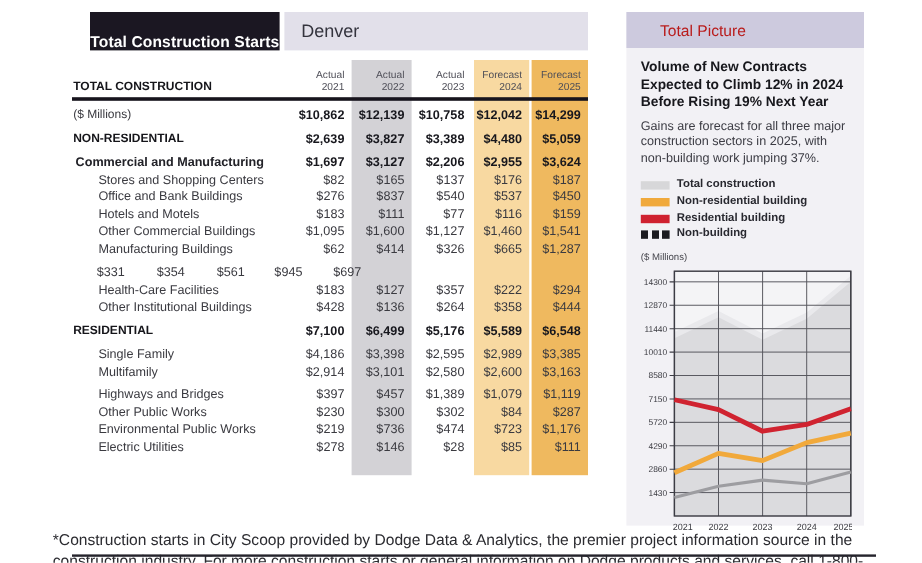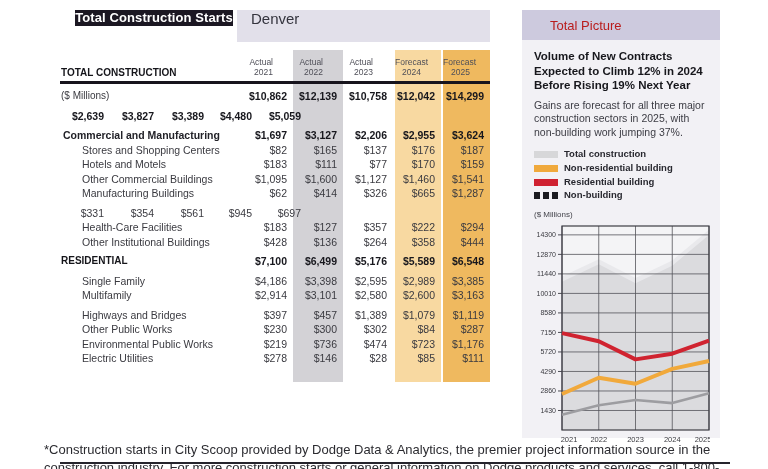--- a/index.html
+++ b/index.html
@@ -1,38 +1,38 @@
 <!DOCTYPE html>
 <html><head>
 <meta charset="utf-8">
 <style>
   * { margin:0; padding:0; box-sizing:border-box; }
   html,body { width:768px; height:469px; background:#ffffff; overflow:hidden;
               font-family:"Liberation Sans", sans-serif; }
   .page { position:relative; width:768px; height:469px; background:#ffffff; }
 
   
-  .title-box { position:absolute; left:75px; top:10px; height:16px; width:158px;
+  .title-box { position:absolute; left:75px; top:10px; height:32px; width:158px;
                background:#1b1722; color:#ffffff; font-weight:bold; font-size:13px;
-               display:flex; align-items:flex-start; justify-content:center; letter-spacing:0.1px; }
+               display:flex; align-items:flex-end; justify-content:center; letter-spacing:0.1px; }
   .city-bar { position:absolute; left:237px; top:10px; height:32px; width:253px;
               background:#e2e0ea; color:#34343e; font-size:15px;
-              display:flex; padding-left:14px; }
+              display:flex; align-items:center; padding-left:14px; }
 
   
   .tbl { position:absolute; left:60px; top:50px; width:430px; padding-bottom:16px; }
   .band { position:absolute; top:0; bottom:0; z-index:0; }
   .band.b1 { left:233px; width:50px; }
   .band.b3 { left:335px; width:46px; }
   .band.b4 { left:383px; width:47px; }
   .tbl-inner { position:relative; z-index:1; }
 
   .hrow { display:flex; align-items:flex-end; border-bottom:3px solid #17141d; padding-bottom:3px; min-height:34px; }
   .corner { width:183px; font-size:10px; font-weight:bold; color:#15151a; padding-left:1px; }
-  .hcell { text-align:right; font-size:8.5px; color:#4f4f58; line-height:1.25; padding-right:20px; }
+  .hcell { text-align:right; font-size:8.5px; color:#4f4f58; line-height:1.25; padding-right:6px; }
   .c0,.c1,.c2 { width:50px; }
   .c3 { width:46px; margin-left:2px; }
   .c4 { width:47px; margin-left:2px; }
 
   .trow { display:flex; height:14.5px; line-height:14.5px; font-size:10.5px; }
   .trow.gap { margin-top:5px; }
   .tlabel { width:183px; color:#3a3a40; padding-left:22px; white-space:nowrap; }
   .tcell { text-align:right; padding-right:6px; color:#3a3a40; }
   .trow.millions .tlabel { padding-left:1px; font-size:10px; }
   .trow.millions .tcell, .trow.section .tcell, .trow.group .tcell
@@ -106,20 +106,21 @@
       <div>
           <div class="trow millions gap">
             <div class="tlabel">($ Millions)</div>
             <div class="tcell c0">$10,862</div>
             <div class="tcell c1">$12,139</div>
             <div class="tcell c2">$10,758</div>
             <div class="tcell c3">$12,042</div>
             <div class="tcell c4">$14,299</div>
           </div>
           <div class="trow section gap">
+            <div class="tlabel">NON-RESIDENTIAL</div>
             <div class="tcell c0">$2,639</div>
             <div class="tcell c1">$3,827</div>
             <div class="tcell c2">$3,389</div>
             <div class="tcell c3">$4,480</div>
             <div class="tcell c4">$5,059</div>
           </div>
           <div class="trow group gap">
             <div class="tlabel">Commercial and Manufacturing</div>
             <div class="tcell c0">$1,697</div>
             <div class="tcell c1">$3,127</div>
@@ -129,25 +130,33 @@
           </div>
           <div class="trow item">
             <div class="tlabel">Stores and Shopping Centers</div>
             <div class="tcell c0">$82</div>
             <div class="tcell c1">$165</div>
             <div class="tcell c2">$137</div>
             <div class="tcell c3">$176</div>
             <div class="tcell c4">$187</div>
           </div>
           <div class="trow item">
+            <div class="tlabel">Office and Bank Buildings</div>
+            <div class="tcell c0">$276</div>
+            <div class="tcell c1">$837</div>
+            <div class="tcell c2">$540</div>
+            <div class="tcell c3">$537</div>
+            <div class="tcell c4">$450</div>
+          </div>
+          <div class="trow item">
             <div class="tlabel">Hotels and Motels</div>
             <div class="tcell c0">$183</div>
             <div class="tcell c1">$111</div>
             <div class="tcell c2">$77</div>
-            <div class="tcell c3">$170</div>
+            <div class="tcell c3">$116</div>
             <div class="tcell c4">$159</div>
           </div>
           <div class="trow item">
             <div class="tlabel">Other Commercial Buildings</div>
             <div class="tcell c0">$1,095</div>
             <div class="tcell c1">$1,600</div>
             <div class="tcell c2">$1,127</div>
             <div class="tcell c3">$1,460</div>
             <div class="tcell c4">$1,541</div>
           </div>

